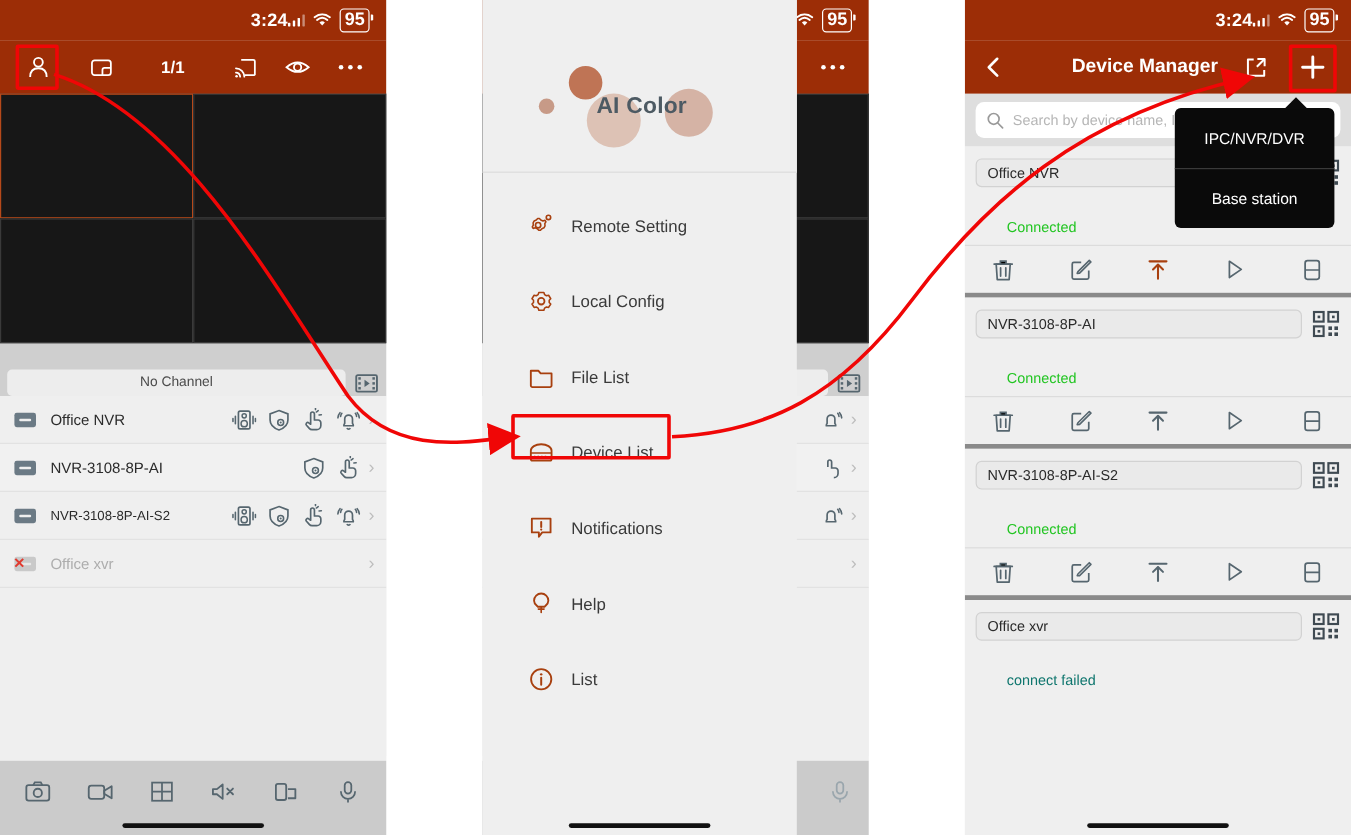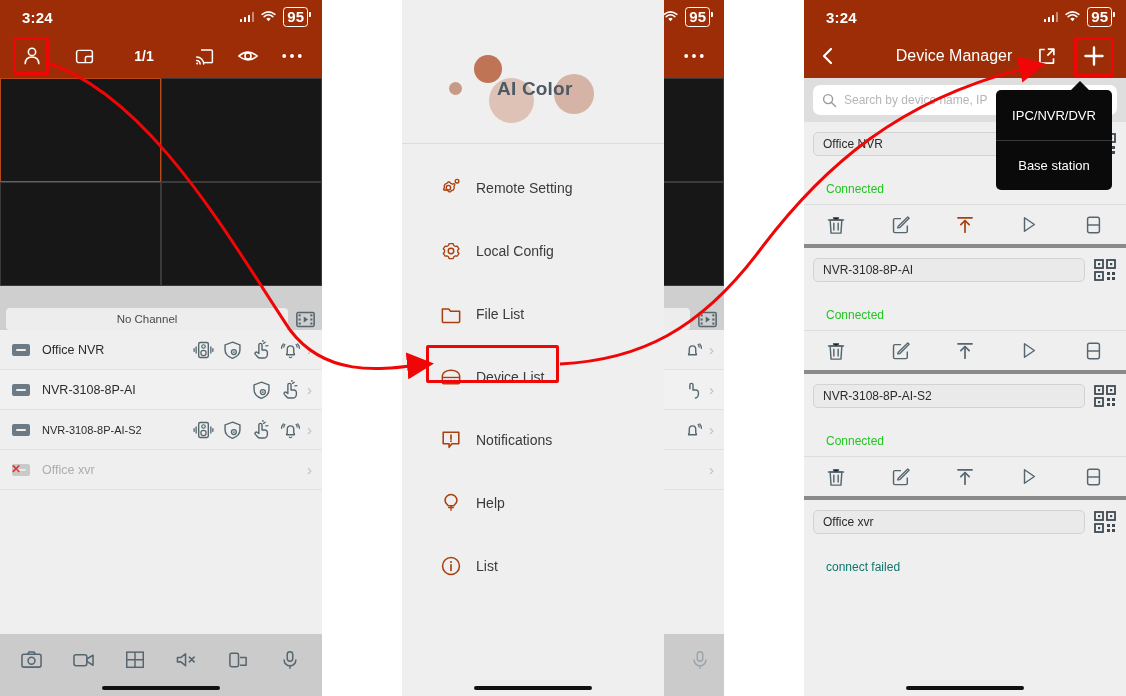--- a/index.html
+++ b/index.html
@@ -13,21 +13,21 @@
 
   
   .panel { position: absolute; top: 0; height: 696px; overflow: hidden; background: #efefef; }
   #panel1 { left: 0;   width: 322px; }
   #panel2 { left: 402px; width: 322px; }
   #panel3 { left: 804px; width: 322px; }
 
   
   .statusbar {
     height: 34px; background: #9c2d06; color: #fff;
-    display: flex; align-items: center; justify-content: space-between;
+    display: flex; align-items: center; justify-content: flex-end;
     padding: 0 14px 0 22px; position: relative; z-index: 4;
   }
   .sb-time { font-size: 15px; font-weight: 700; letter-spacing: .2px; }
   .sb-right { display: flex; align-items: center; gap: 7px; }
   .sig { display: flex; align-items: flex-end; gap: 1.5px; height: 10px; }
   .sig i { display:block; width: 2.5px; background: #fff; border-radius: .5px; }
   .sig i:nth-child(1){height:3px}.sig i:nth-child(2){height:5px}
   .sig i:nth-child(3){height:7.5px}.sig i:nth-child(4){height:10px;opacity:.45}
   .batt {
     border: 1.4px solid #fff; border-radius: 3.5px;
@@ -37,21 +37,21 @@
   .batt::after{content:"";position:absolute;right:-3.5px;top:4px;width:2px;height:5px;background:#fff;border-radius:0 1px 1px 0;}
 
   
   .navbar {
     height: 44px; background: #9c2d06; color: #fff;
     display: flex; align-items: center; position: relative; z-index: 3;
   }
   .navbar .spread { flex: 1; }
   .nv-ico { width: 36px; height: 30px; display:flex; align-items:center; justify-content:center; }
   .nv-txt { font-size: 14px; font-weight: 700; }
-  .nav-title { font-size: 16px; font-weight: 400; margin-left: 34px; }
+  .nav-title { font-size: 16px; font-weight: 700; margin-left: 34px; }
 
   
   .video-wrap { background: #101010; height: 208px; display: grid;
      grid-template-columns: 1fr 1fr; grid-template-rows: 1fr 1fr; }
   .vcell { background: #171717; border: 1px solid #3a3a3a; }
   .vcell.sel { border: 1.5px solid #b5491a; }
 
   
   .chanbar { height: 44px; background: #cfcfcf; display:flex; align-items:flex-end; gap:6px; padding: 0 6px; }
   .chan-pill {
@@ -99,29 +99,29 @@
 
   
   .searchwrap { background: #dedede; padding: 7px 9px; }
   .searchbox { height: 30px; background:#fff; border-radius: 7px; display:flex; align-items:center; gap:7px; padding: 0 9px; }
   .searchbox .ph { font-size: 12px; color: #b6b6b6; white-space:nowrap; overflow:hidden; }
   .dcard { background:#efefef; border-bottom: 4px solid #8a8a8a; }
   .dcard-top { padding: 10px 9px 0; display:flex; align-items:flex-start; gap:8px; }
   .dname-field { flex:1; height: 24px; background:#eaeaea; border:1px solid #d2d2d2; border-radius:5px;
      display:flex; align-items:center; padding: 0 9px; font-size: 12px; color: #2b2b2b; }
   .qr { width: 24px; height: 24px; flex:none; }
-  .dcard-body { height: 48px; position:relative; }
+  .dcard-body { height: 48px; position:relative;padding-left:13px; }
   .dstatus { font-size: 12px; padding: 0 0 8px 22px; }
   .ok { color: #22c522; }
   .fail { color: #0f766e; }
   .dcard-actions { height: 40px; border-top: 1px solid #dcdcdc; display:flex; align-items:center; justify-content:space-around; }
   .act { width: 34px; height: 26px; display:flex; align-items:center; justify-content:center; }
 
   
-  .popup { position: absolute; background: #0a0a0a; border-radius: 5px; z-index: 12; width: 116px; }
+  .popup { position: absolute; background: #0a0a0a; border-radius: 5px; z-index: 12; width: 133px; }
   .popup-arrow { position:absolute; top: -9px; right: 22px; width:0;height:0;
      border-left: 10px solid transparent; border-right: 10px solid transparent; border-bottom: 10px solid #0a0a0a; }
   .popup-item { height: 50px; display:flex; align-items:center; justify-content:center;
      color:#fff; font-size: 13px; }
   .popup-item + .popup-item { border-top: 1px solid #3a3a3a; }
 
   
   #anno { position:absolute; inset:0; z-index: 40; pointer-events:none; }
 </style>
 </head>

